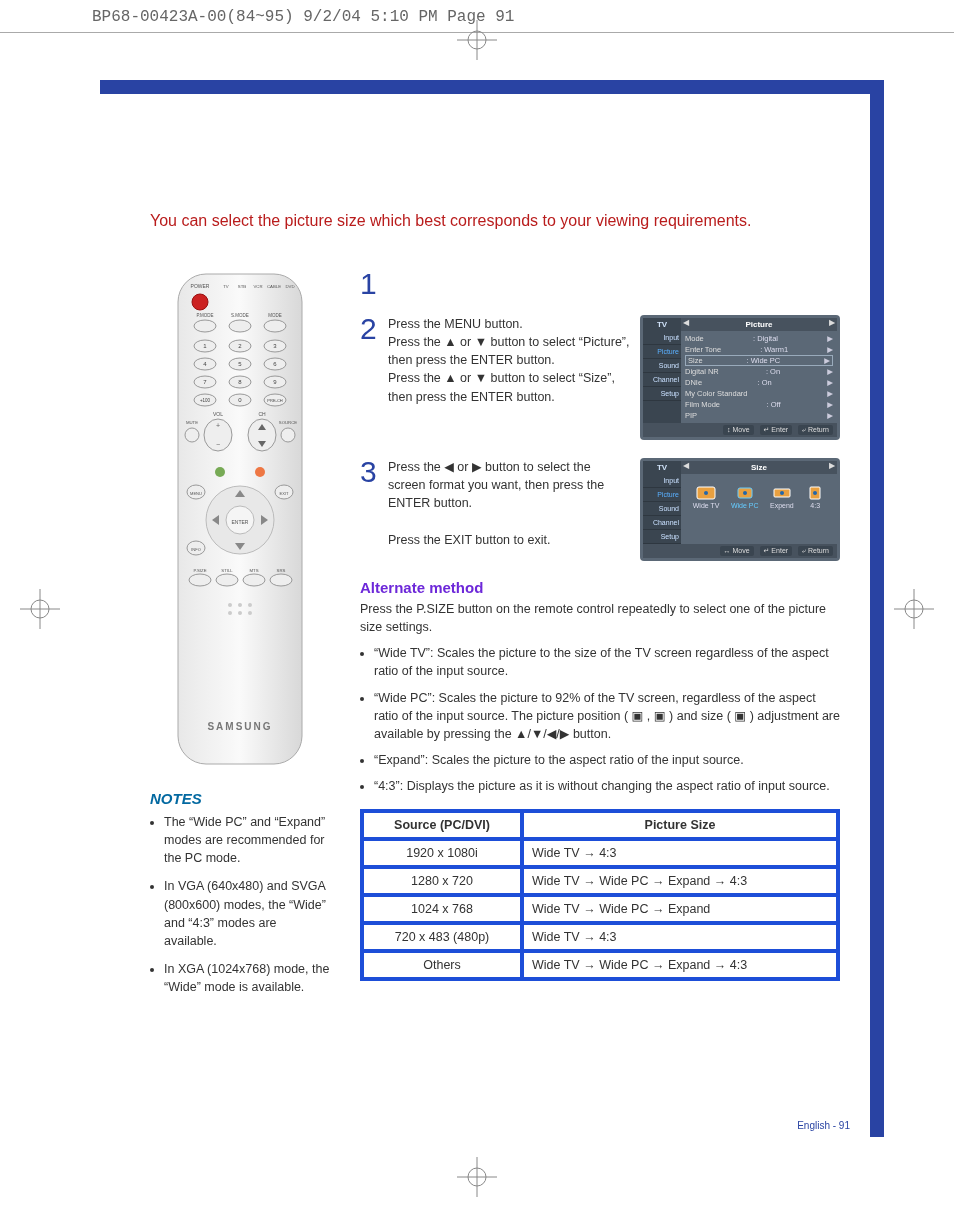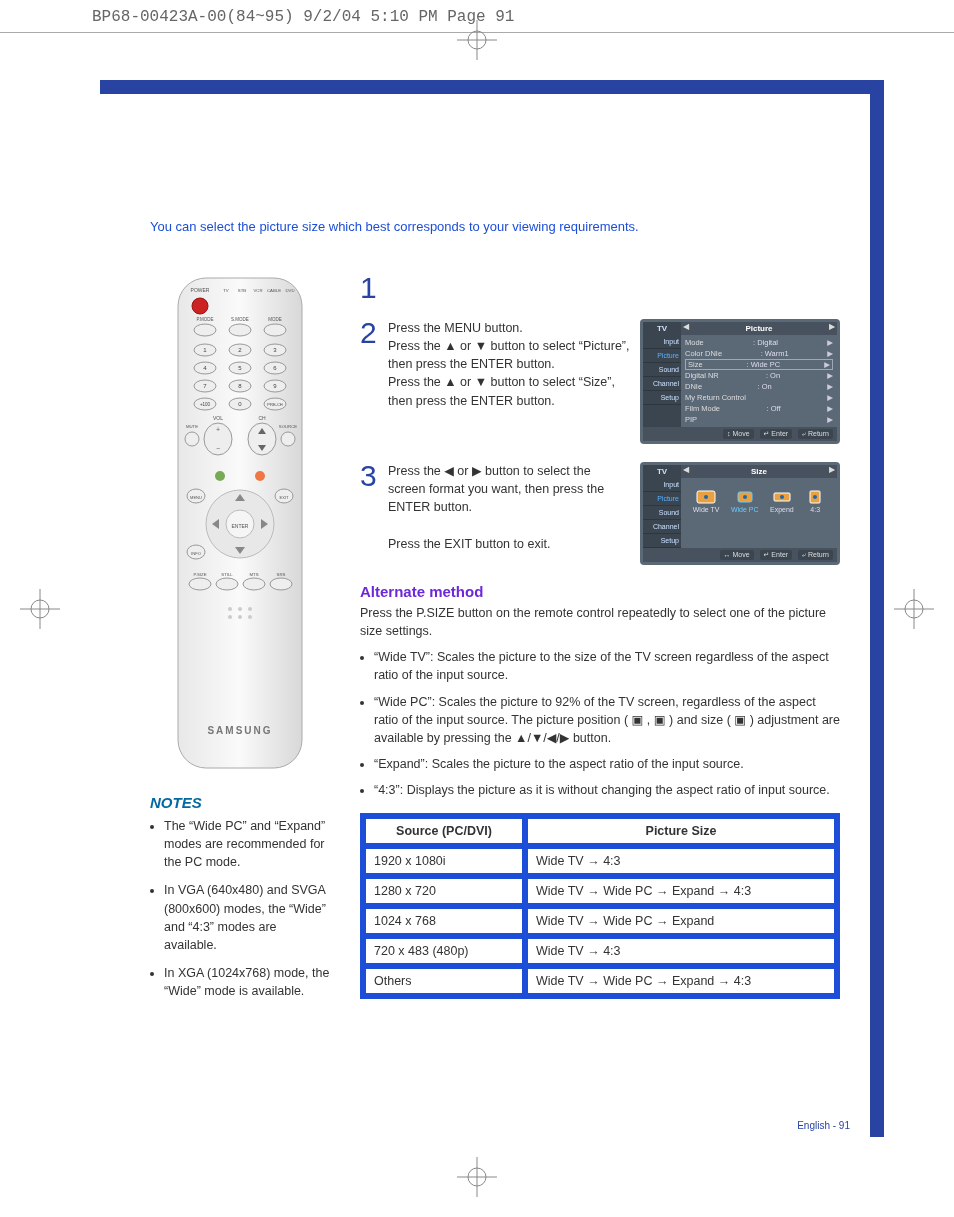--- a/index.html
+++ b/index.html
@@ -8,21 +8,21 @@
   .crop-top { position:absolute; top:20px; left:50%; transform:translateX(-50%); }
   .crop-bottom { position:absolute; bottom:20px; left:50%; transform:translateX(-50%); }
   .crop-left { position:absolute; top:50%; left:20px; transform:translateY(-50%); }
   .crop-right { position:absolute; top:50%; right:20px; transform:translateY(-50%); }
   .crop svg { display:block; }
   .page-frame { position:absolute; top:80px; left:100px; right:70px; bottom:80px; }
   .blue-border-top { position:absolute; top:0; left:0; right:0; height:14px; background:#2943a3; }
   .blue-border-right { position:absolute; top:0; right:0; bottom:0; width:14px; background:#2943a3; }
   .content { position:absolute; top:14px; left:0; right:14px; bottom:0; padding:110px 30px 20px 50px; }
   .title { font-size:26px; font-weight:normal; color:#2943a3; margin:0 0 12px 0; letter-spacing:0.3px; }
-  .intro { font-size:13px; color:#1d4ed8; margin:15px 0 40px 0; }
+  .intro { font-size:16px; color:#b91c1c; margin:8px 0 40px 0; }
   .columns { display:flex; gap:30px; }
   .left-col { width:180px; flex-shrink:0; }
   .right-col { flex:1; }
   .remote { width:140px; height:500px; margin:0 auto 20px auto; }
   .remote svg { width:100%; height:100%; }
   .notes-head { color:#0369a1; font-style:italic; font-weight:bold; font-size:15px; margin:4px 0 6px 0; }
   .notes-list { margin:0; padding-left:14px; font-size:12.5px; line-height:1.45; }
   .notes-list li { margin-bottom:10px; }
   .step { display:flex; gap:10px; margin-bottom:18px; align-items:flex-start; }
   .step-num { font-size:30px; font-weight:200; color:#2943a3; line-height:0.9; min-width:18px; }
@@ -46,23 +46,23 @@
   .osd-foot span { background:#3a4550; padding:1px 4px; border-radius:2px; }
   .osd-size-icons { display:flex; justify-content:space-around; padding:10px 2px; }
   .size-opt { text-align:center; font-size:7px; color:#dde; }
   .size-opt.sel { color:#6cf; }
   .size-opt svg { display:block; margin:0 auto 2px auto; }
   .alt-head { color:#6d28d9; font-weight:bold; font-size:15px; margin:6px 0 4px 0; }
   .alt-text { font-size:12.5px; line-height:1.45; margin:0 0 8px 0; }
   .alt-list { margin:0 0 14px 0; padding-left:14px; font-size:12.5px; line-height:1.45; }
   .alt-list li { margin-bottom:8px; }
   .picsize { border-collapse:collapse; width:100%; font-size:12.5px; }
-  .picsize th, .picsize td { border:6px solid #1d4ed8; padding:5px 8px; }
+  .picsize th, .picsize td { border:4px solid #1d4ed8; padding:5px 8px; }
   .picsize th { font-weight:bold; text-align:center; }
-  .picsize td:first-child { width:140px; }
+  .picsize td:first-child { text-align:center; width:140px; }
   .page-num { position:absolute; bottom:6px; right:20px; font-size:10px; color:#2943a3; }
   .hline-top{position:absolute;top:32px;left:0;right:0;height:1px;background:#aaa;}
 </style>
 </head>
 <body>
 
 <div class="sheet">
   <div class="print-header">BP68-00423A-00(84~95)  9/2/04  5:10 PM  Page 91</div>
   <div class="hline-top"></div>
 
@@ -246,41 +246,41 @@
                     <div>Channel</div>
                     <div>Setup</div>
                   </div>
                   <div class="osd-main">
                     <div class="osd-row">
                         <span>Mode</span>
                         <span class="val">: Digital</span>
                         <span class="tri">▶</span>
                       </div>
                     <div class="osd-row">
-                        <span>Color DNIe</span>
+                        <span>Enter Tone</span>
                         <span class="val">: Warm1</span>
                         <span class="tri">▶</span>
                       </div>
                     <div class="osd-row selrow">
                         <span>Size</span>
                         <span class="val">: Wide PC</span>
                         <span class="tri">▶</span>
                       </div>
                     <div class="osd-row">
                         <span>Digital NR</span>
                         <span class="val">: On</span>
                         <span class="tri">▶</span>
                       </div>
                     <div class="osd-row">
                         <span>DNIe</span>
                         <span class="val">: On</span>
                         <span class="tri">▶</span>
                       </div>
                     <div class="osd-row">
-                        <span>My Return Control</span>
+                        <span>My Color Standard</span>
                         <span class="val"></span>
                         <span class="tri">▶</span>
                       </div>
                     <div class="osd-row">
                         <span>Film Mode</span>
                         <span class="val">: Off</span>
                         <span class="tri">▶</span>
                       </div>
                     <div class="osd-row">
                         <span>PIP</span>

